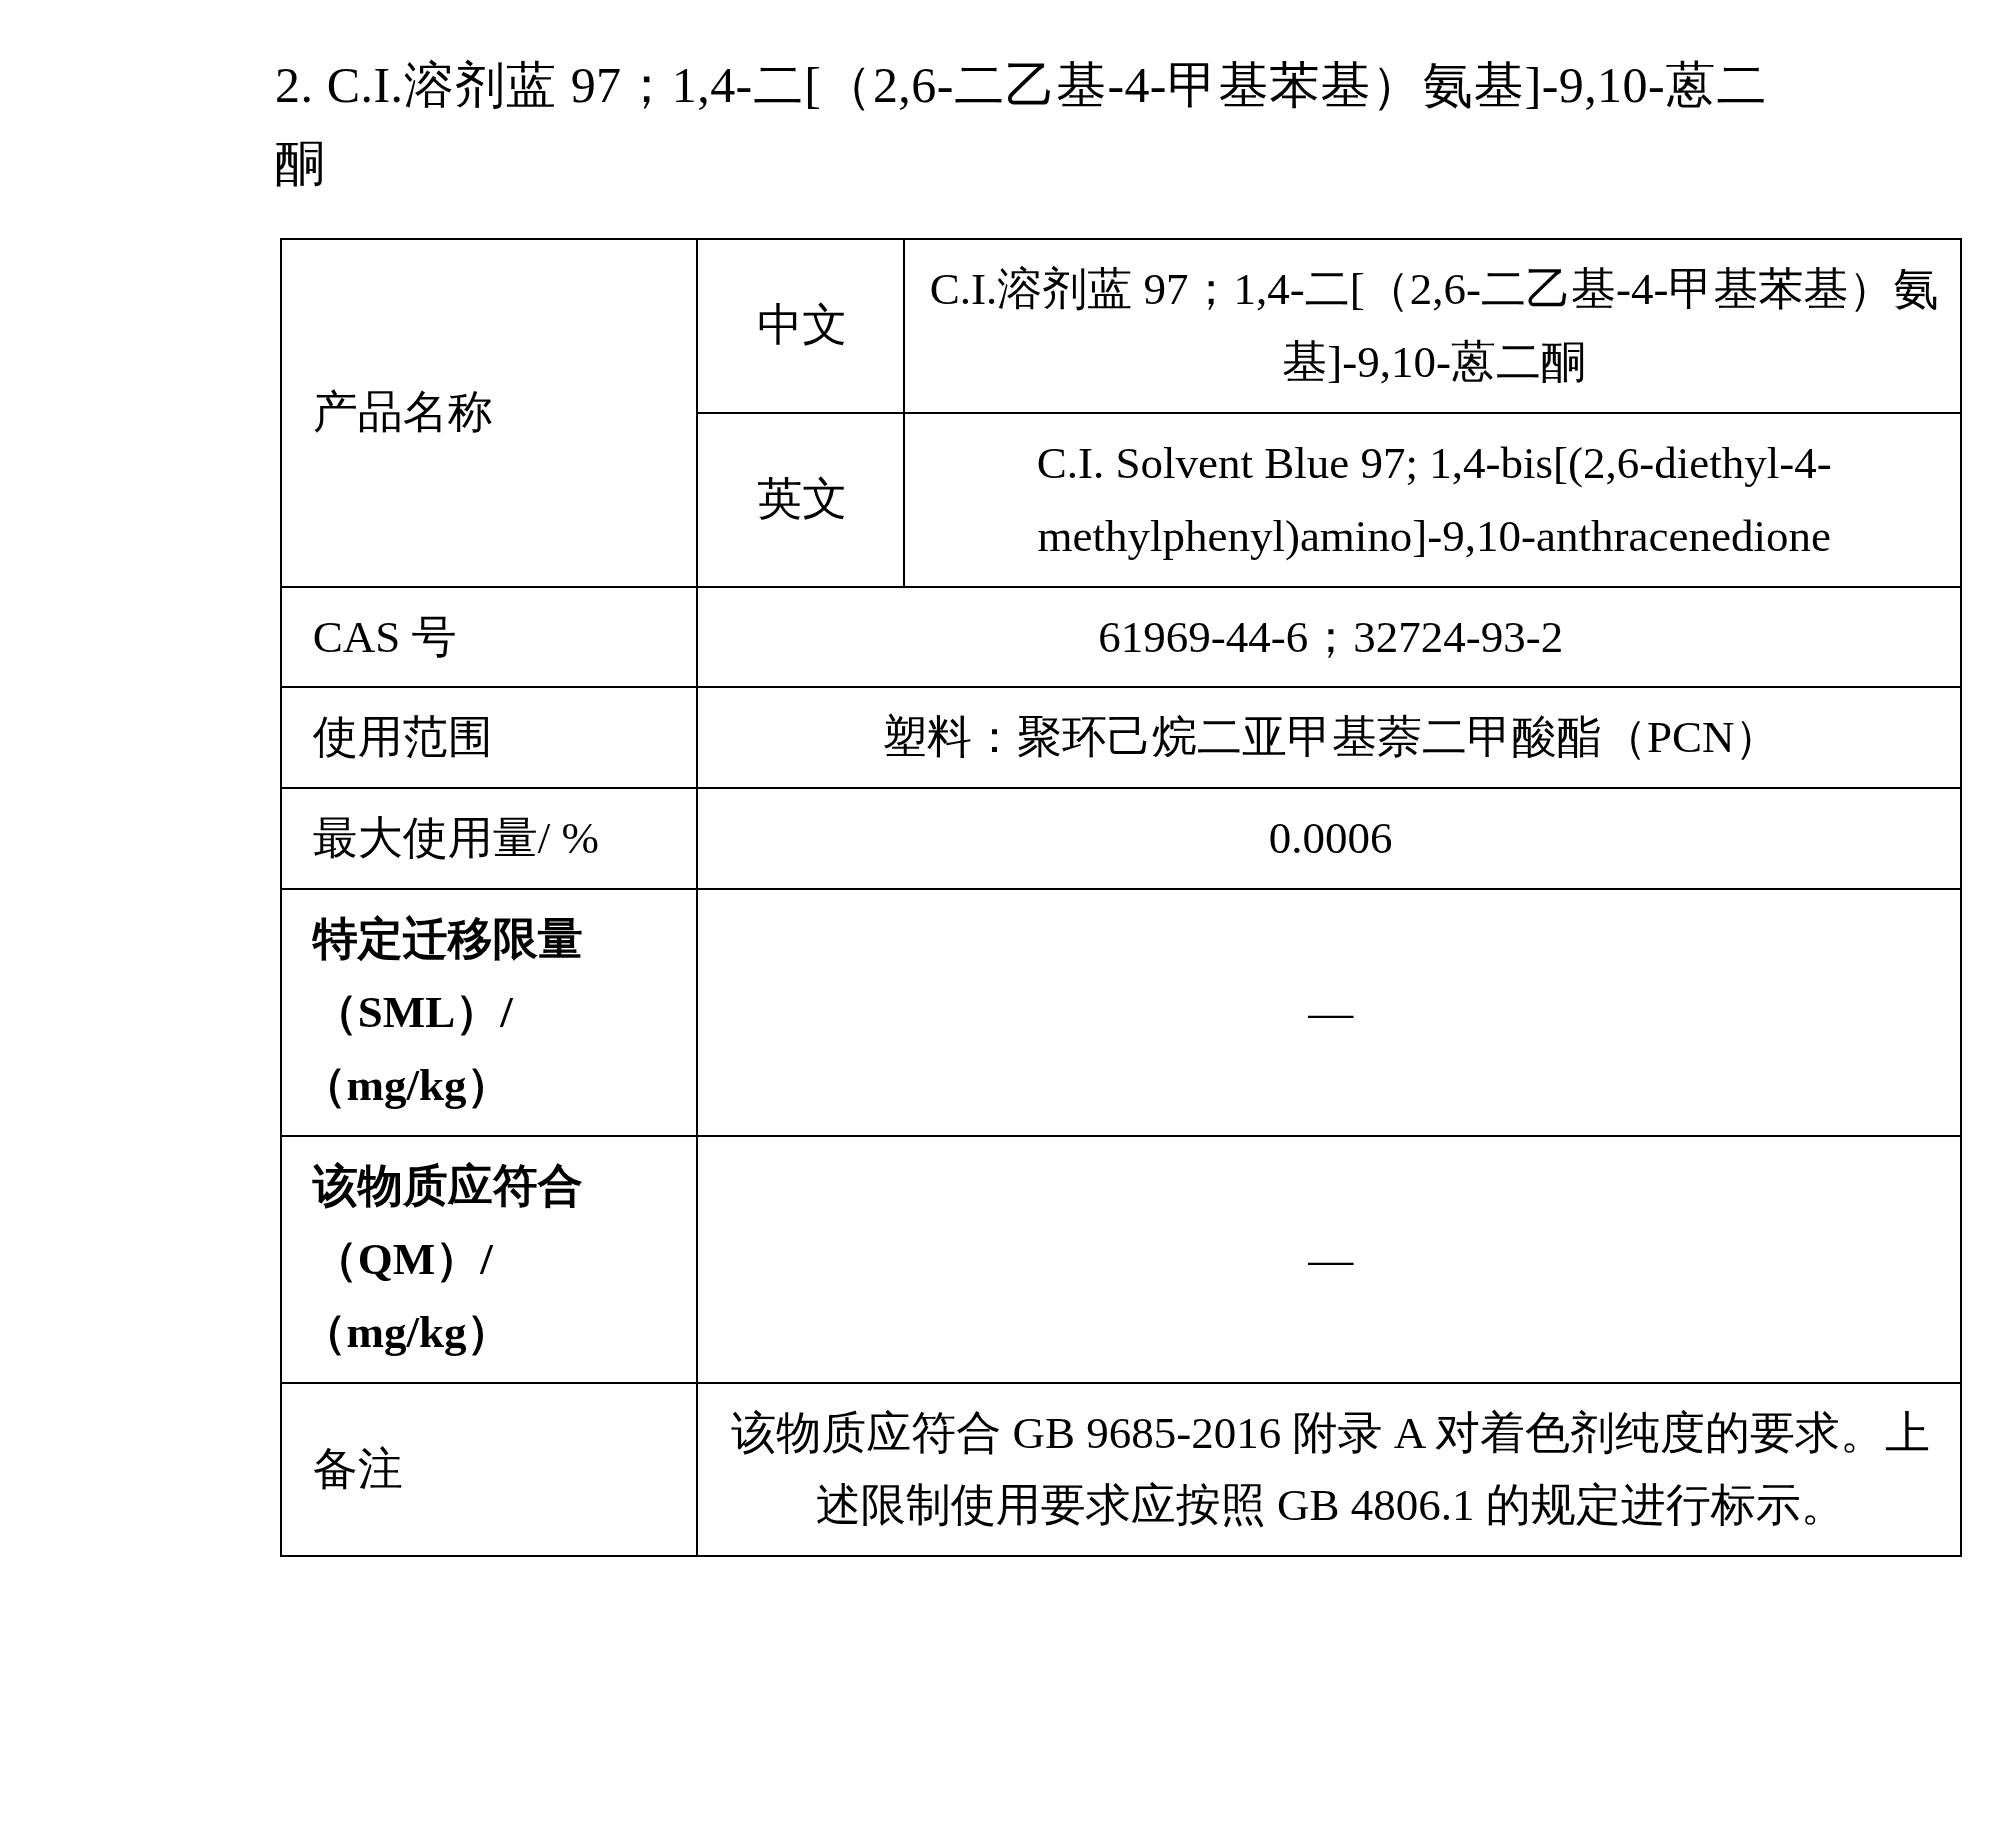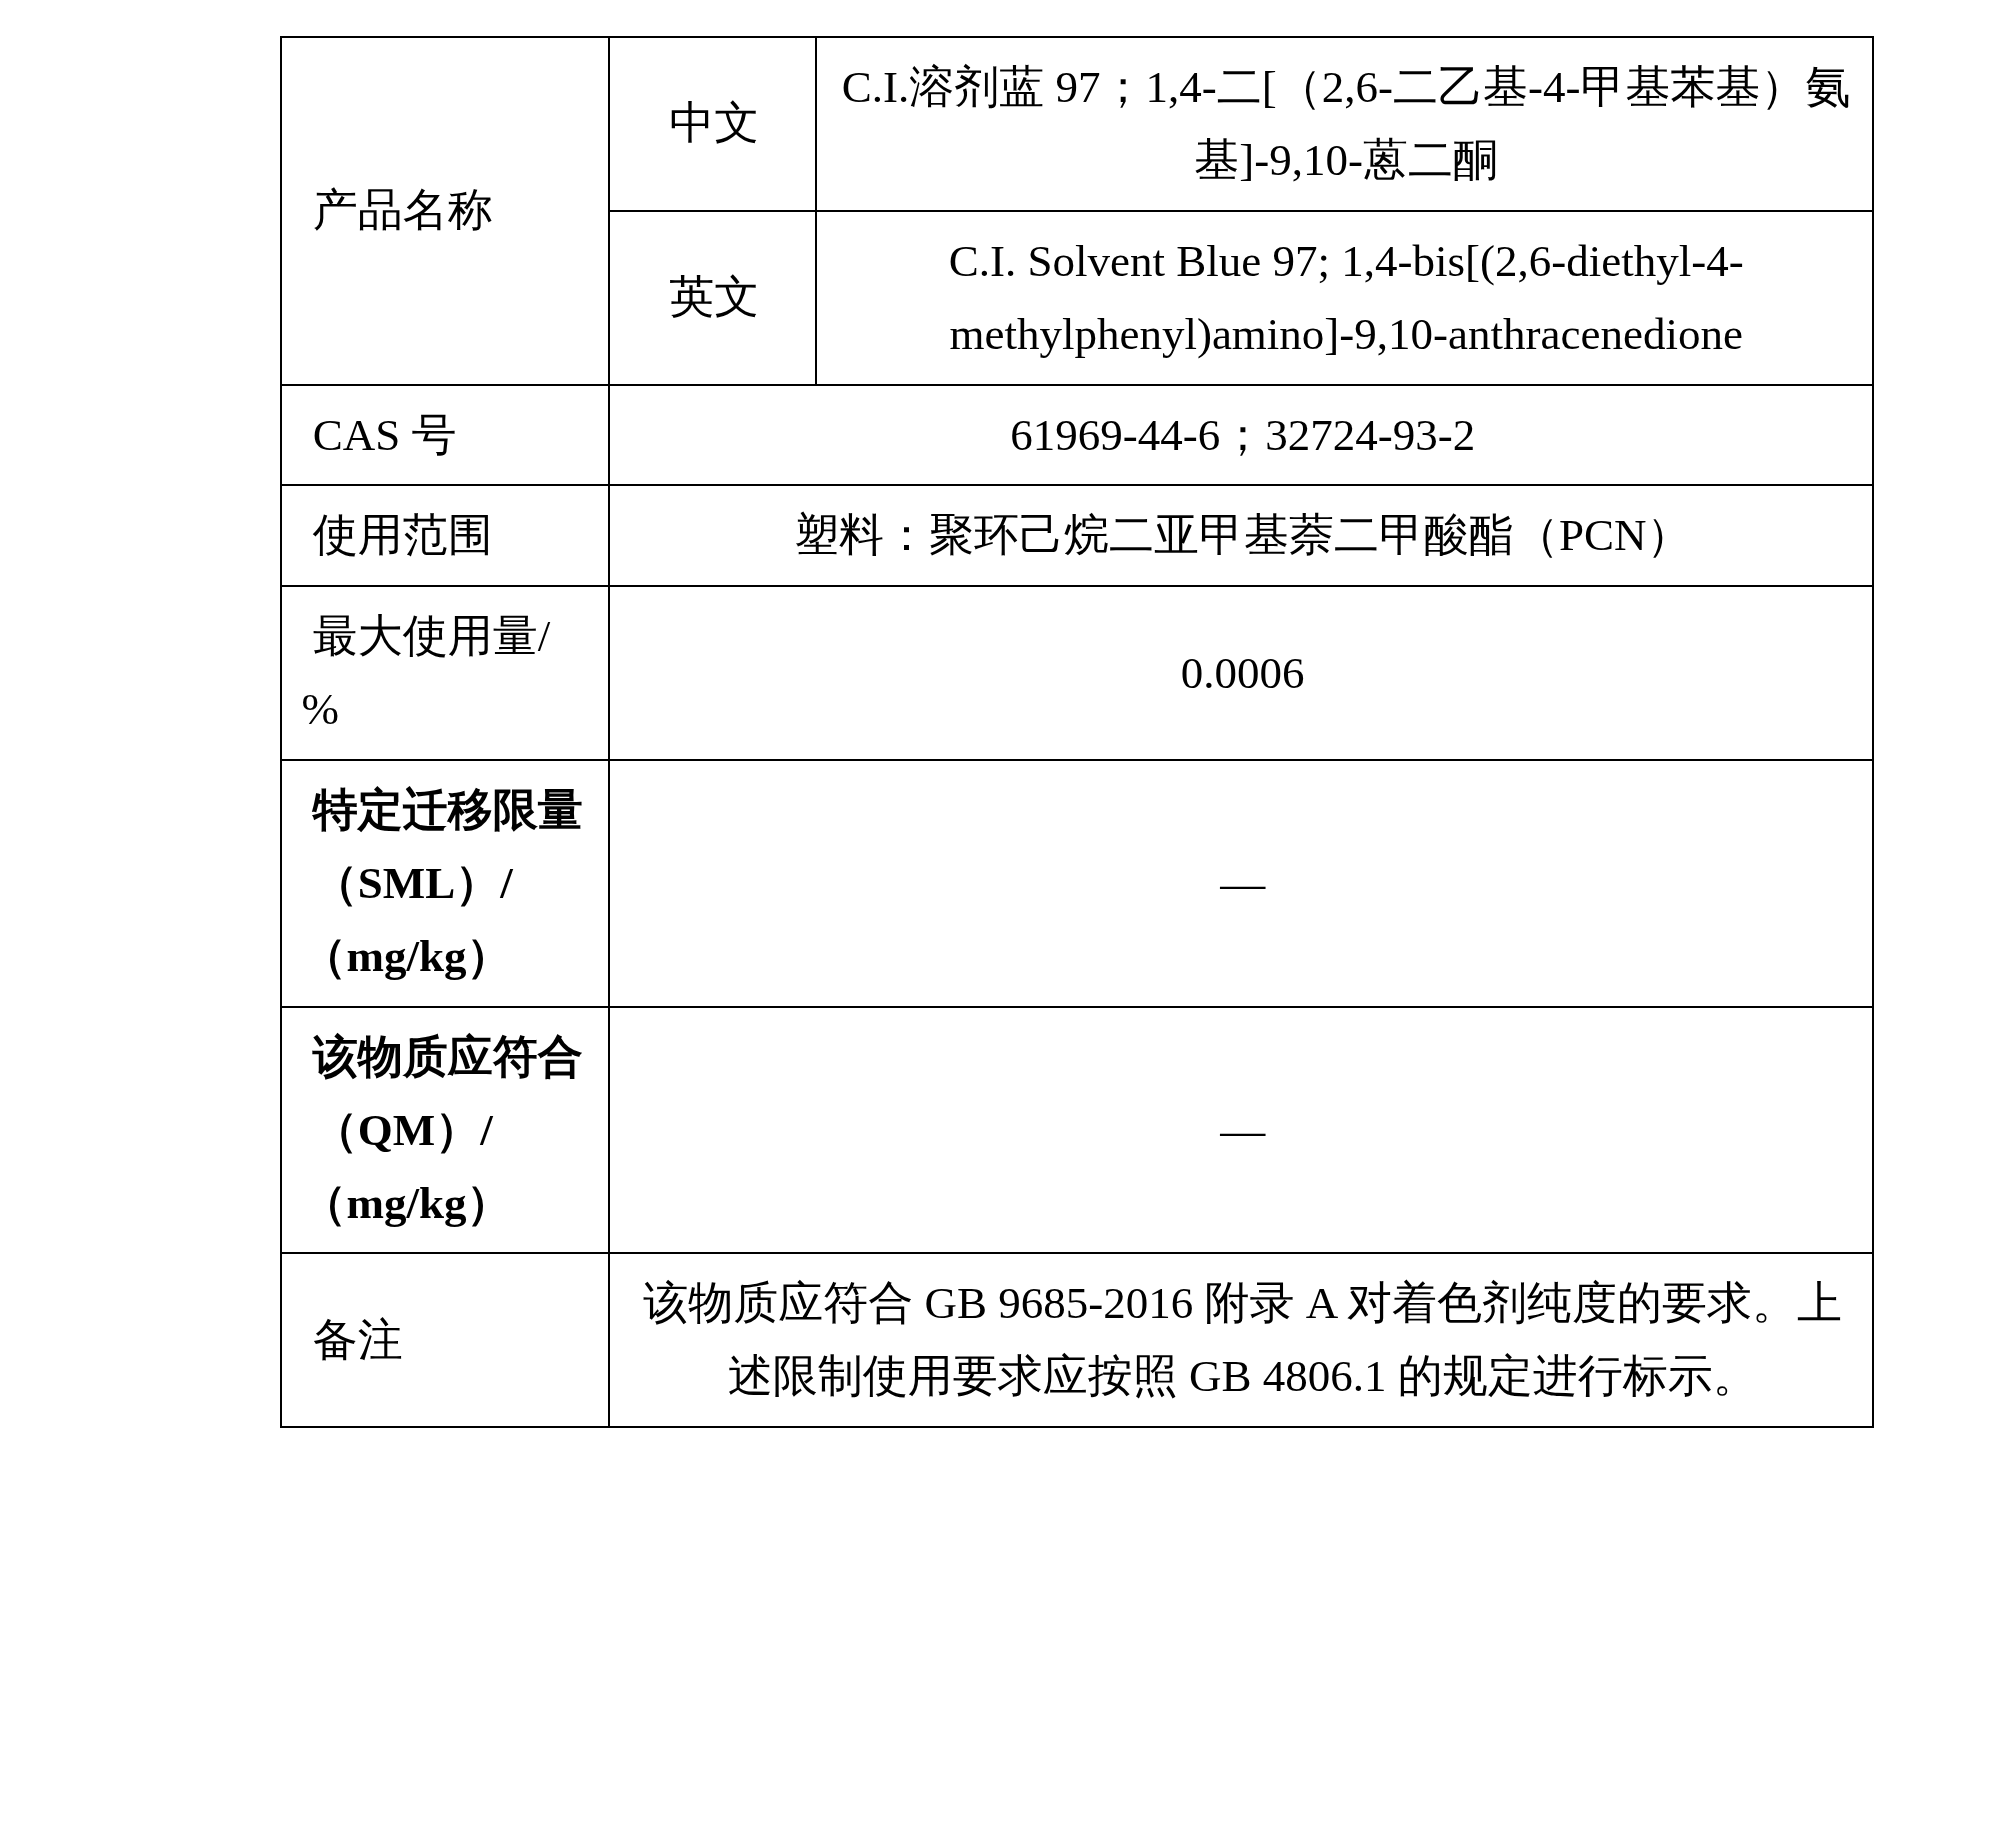--- a/index.html
+++ b/index.html
@@ -39,21 +39,21 @@
   }
   table.spec td {
     border: 2.4px solid #000000;
     vertical-align: middle;
     font-size: 45px;
     line-height: 1.62;
     padding: 13px 16px 13px 19.4px;
     box-sizing: border-box;
   }
   td.label {
-    width: 328px;
+    width: 416px;
   }
   td.sublabel {
     width: 207px;
     text-align: center;
     padding-left: 4.9px;
     padding-right: 4.9px;
     margin-left: 16px;
   }
   td.value-wide {
     width: 1057px;
@@ -71,20 +71,21 @@
   .two-line {
     line-height: 1.6;
     font-weight: bold;
   }
 </style>
 </head>
 <body>
 
 <div class="page">
 
+  <p class="heading">2. C.I.溶剂蓝 97；1,4-二[（2,6-二乙基-4-甲基苯基）氨基]-9,10-蒽二酮</p>
 
   <table class="spec">
     <tbody>
       <tr>
         <td class="label" rowspan="2">
           <span class="label-pad">产品名称</span>
         </td>
         <td class="sublabel">中文</td>
         <td class="value-wide lh-loose">C.I.溶剂蓝 97；1,4-二[（2,6-二乙基-4-甲基苯基）氨基]-9,10-蒽二酮</td>
       </tr>

